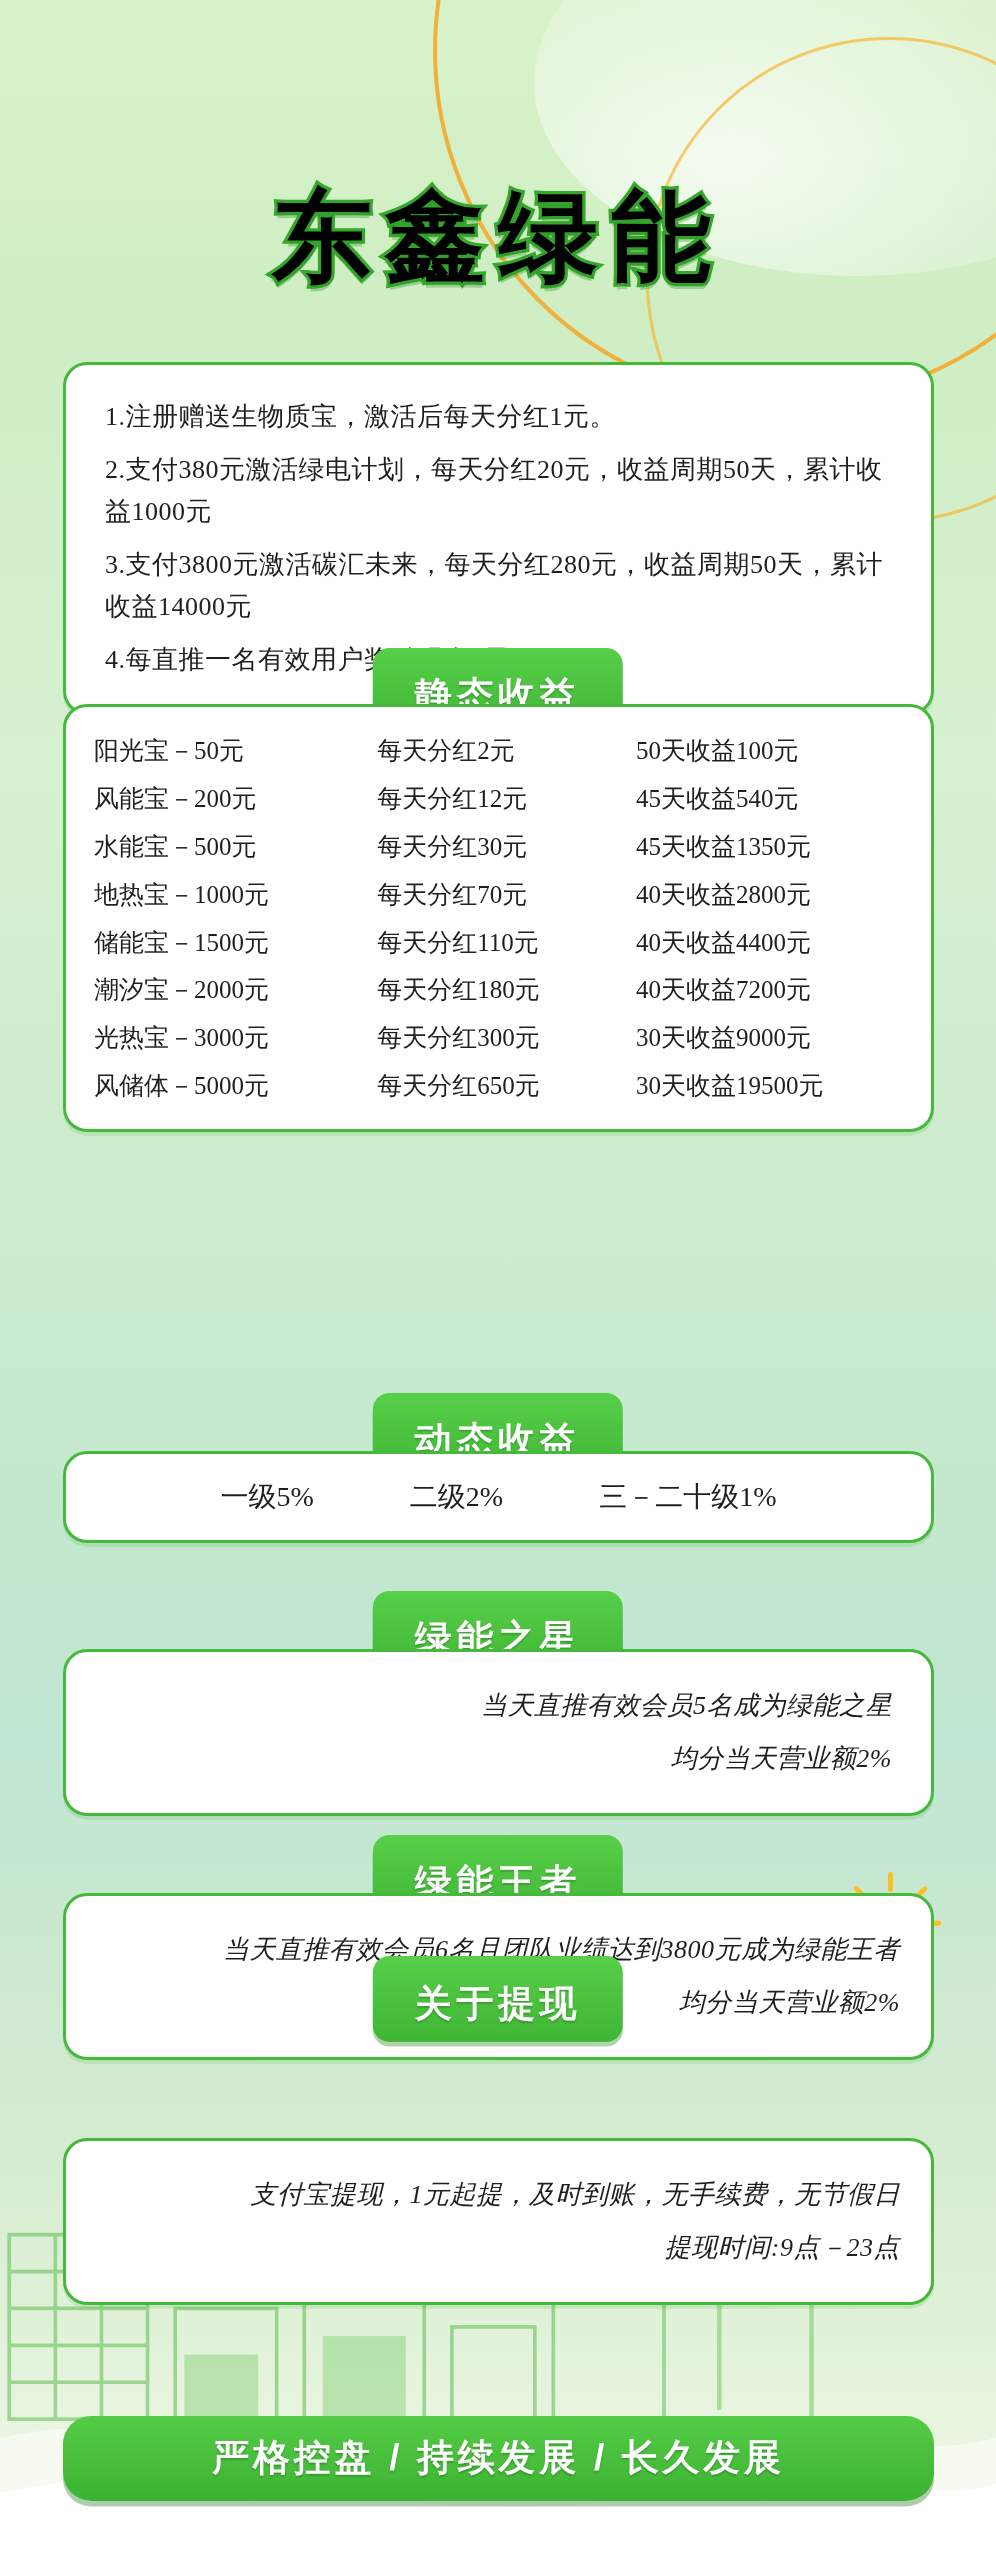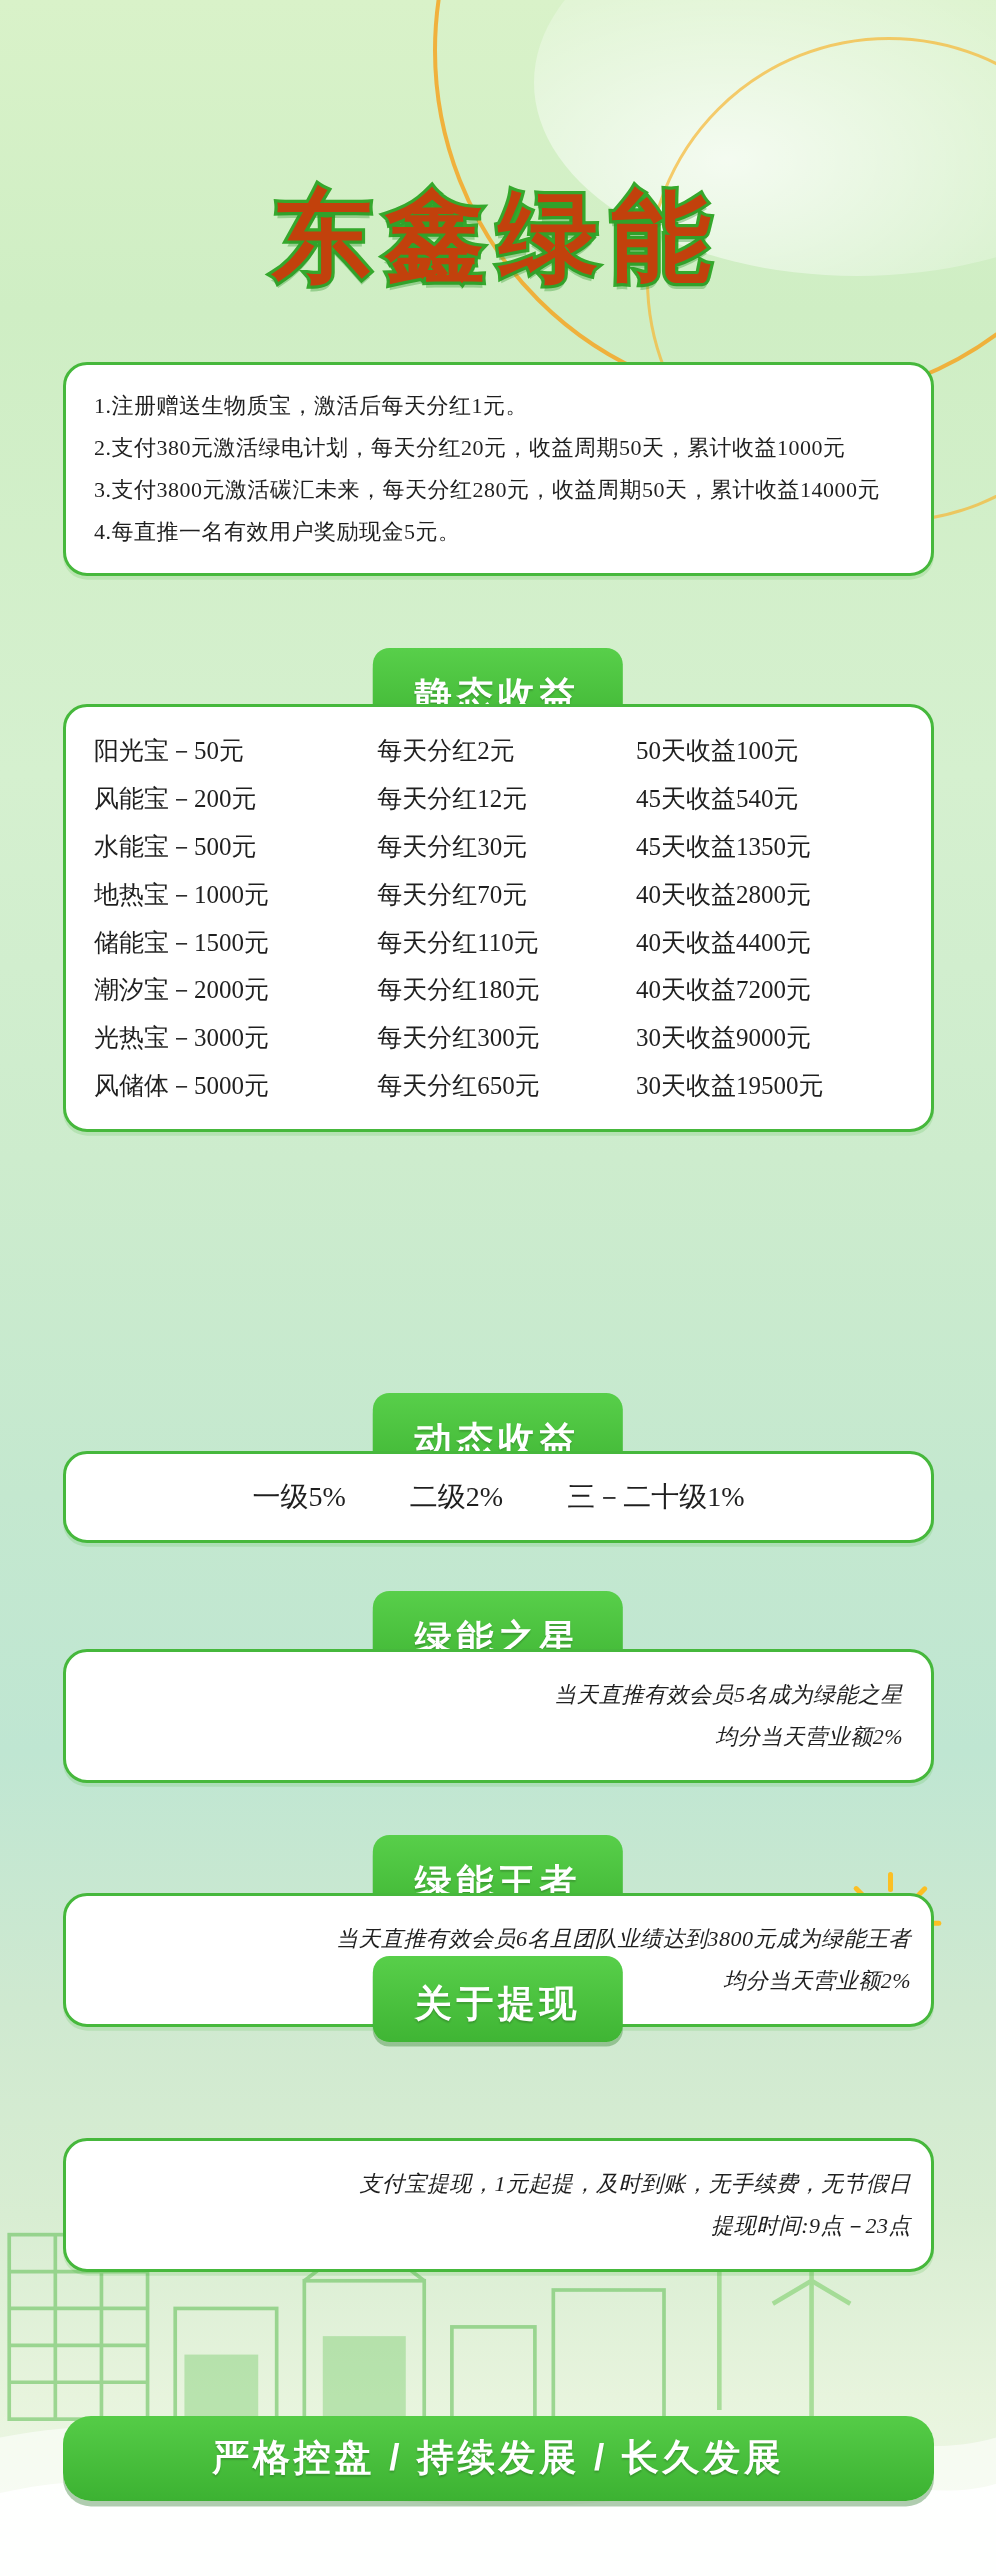--- a/index.html
+++ b/index.html
@@ -97,43 +97,43 @@
     text-shadow: 5.5px 5.5px 0 #ffffff, 8.3px 8.3px 0 #8fd36a;
   }
   .brand {
     position: absolute;
     top: 171px;
     left: 0; right: 0;
     text-align: center;
     font-size: 100px;
     font-weight: bold;
     letter-spacing: 13px;
-    color: #c2410c;
+    color: #000000;
     -webkit-text-stroke: 6.5px #35a82c;
     paint-order: stroke fill;
     text-shadow: 0 5.5px 0 rgba(44,150,40,.35);
     font-family: "Liberation Sans", "DejaVu Sans", sans-serif;
   }
 
   
   .card {
     position: absolute;
     left: 63px;
     width: 871px;
     box-sizing: border-box;
     background: #ffffff;
     border: 3.7px solid #46b83c;
     border-radius: 24px;
     box-shadow: 0 3.7px 0 rgba(70,184,60,.18);
     padding: 20px 28px;
   }
   .card p {
-    margin: 0;
+    margin: 11px;
     color: #1f1f1f;
-    font-size: 22px;
+    font-size: 26px;
     line-height: 42px;
     font-family: "Liberation Serif", "DejaVu Serif", serif;
     letter-spacing: 0.5px;
   }
 
   
   .pill {
     position: absolute;
     left: 50%;
     transform: translateX(-50%);
@@ -163,21 +163,21 @@
     white-space: nowrap;
   }
   .table td.c1 { width: 35%; }
   .table td.c2 { width: 32%; }
   .table td.c3 { width: 33%; }
 
   .center { text-align: right; font-style: italic; }
   .dyn-row {
     display: flex;
     justify-content: center;
-    gap: 64px;
+    gap: 96px;
     font-size: 28px;
     font-family: "Liberation Serif", "DejaVu Serif", serif;
     color: #1f1f1f;
   }
 
   
   .footer {
     position: absolute;
     left: 63px;
     top: 2416px;

